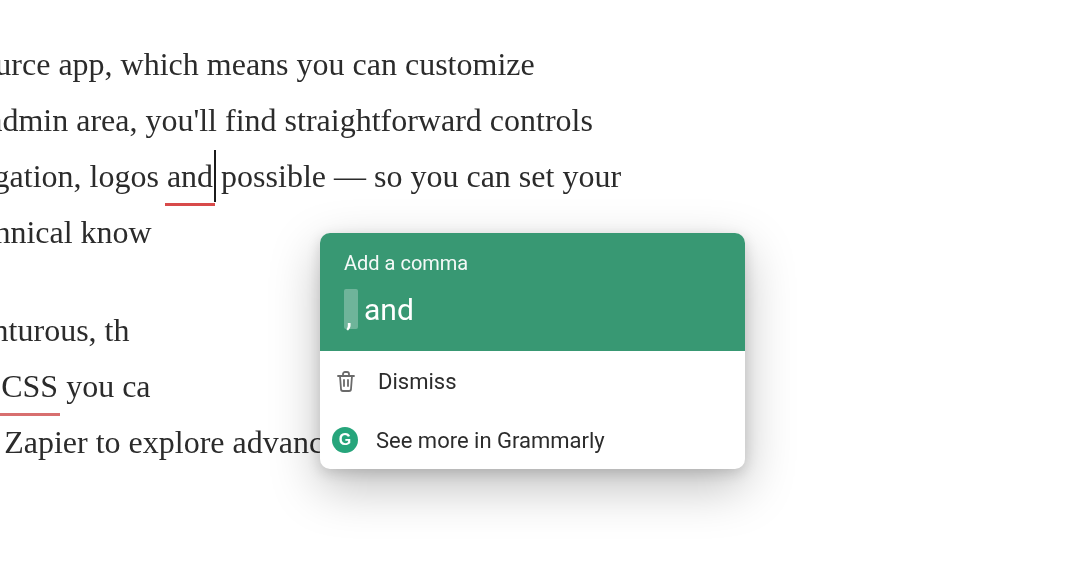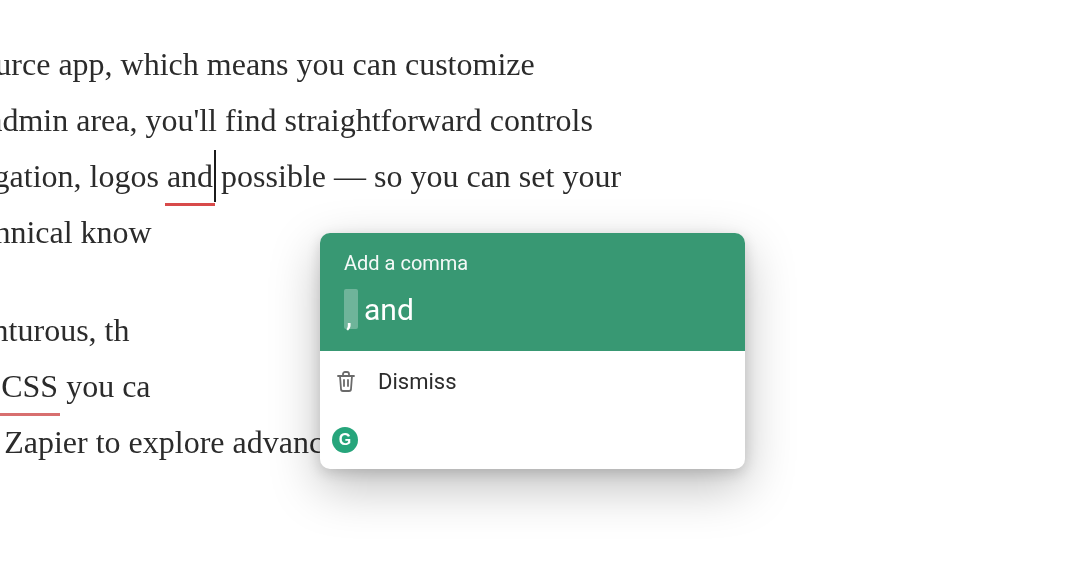--- a/index.html
+++ b/index.html
@@ -170,16 +170,17 @@
           <path d="M9 7V5a2 2 0 0 1 2-2h2a2 2 0 0 1 2 2v2"></path>
           <path d="M6 7l1 13a2 2 0 0 0 2 2h6a2 2 0 0 0 2-2l1-13"></path>
           <path d="M10 11v6"></path>
             <path d="M14 11v6"></path>
         </svg>
       </span>
       <span>Dismiss</span>
     </div>
     <div class="row">
       <span class="g-badge">G</span>
+      <span>See more in Grammarly</span>
     </div>
   </div>
 
 </div>
 
 </body></html>

